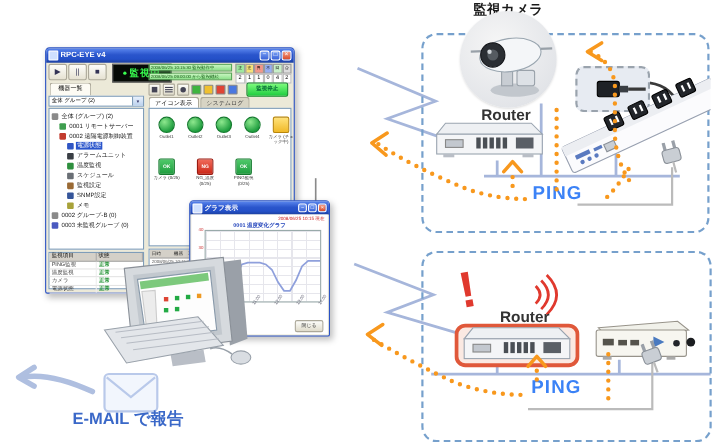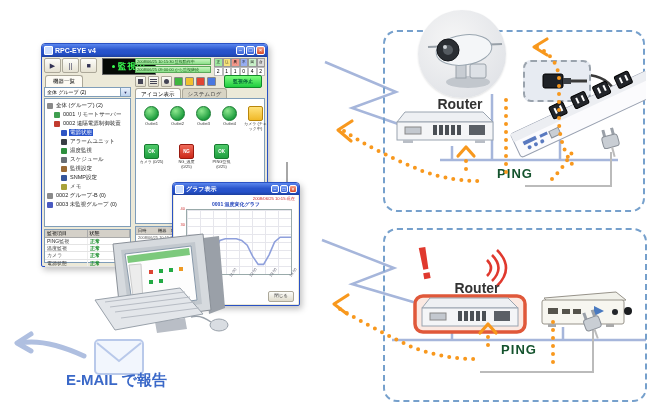--- a/index.html
+++ b/index.html
@@ -5,21 +5,21 @@
   html,body{margin:0;padding:0}
   body{width:650px;height:406px;position:relative;background:#fff;
        font-family:"Liberation Sans",sans-serif;overflow:hidden}
   .abs{position:absolute}
 
   
   .dbox{position:absolute;border:2px dashed #76A0CC;border-radius:14px;background:transparent}
   .dlabel{position:absolute;font-weight:bold;color:#1a1a1a;text-align:center;white-space:nowrap}
   .cam-circle{position:absolute;border-radius:50%;background:radial-gradient(circle at 40% 35%,#f6f6f6,#e2e4e8 75%,#d2d5da);box-shadow:0 1px 2px rgba(0,0,0,.12)}
   .temp-box{position:absolute;border:2px dashed #9aa3ad;border-radius:8px;background:#e7ebf2}
-  .ping{position:absolute;color:#14532d;font-weight:bold;font-size:13px;letter-spacing:1px;text-align:center}
+  .ping{position:absolute;color:#3b82f6;font-weight:bold;font-size:17px;letter-spacing:1px;}
   .alert-mark{position:absolute;color:#E0392E;font-weight:bold;font-size:46px;transform:rotate(-10deg);line-height:1}
 
   
   .win{position:absolute;background:#ece9d8;border:1px solid #2a52c4;border-radius:4px 4px 2px 2px;box-shadow:2px 3px 6px rgba(0,0,0,.25)}
   .tbar{height:13px;background:linear-gradient(#5a86ee,#2a55cc 45%,#2450c8 75%,#1c3f9e);border-radius:3px 3px 0 0;display:flex;align-items:center;padding:0 2px;gap:2px}
   .ticon{width:7px;height:7px;background:#cfe0ff;border:1px solid #fff;border-radius:1px;flex:none}
   .ttl{color:#fff;font-size:7px;font-weight:bold;flex:1;white-space:nowrap;overflow:hidden}
   .wbtns{display:flex;gap:1px}
   .wbtn{width:9px;height:9px;border-radius:2px;border:1px solid #fff;background:linear-gradient(#7aa0f4,#3a63d8);color:#fff;font-size:6px;line-height:7px;text-align:center;box-sizing:border-box}
   .wbtn:last-child{background:linear-gradient(#f4a088,#d84a28)}
@@ -104,20 +104,21 @@
     </g>
     <g fill="none" stroke-width="2" stroke="#BBBBBB">
       <path d="M611,152 V186 H525"></path>
       <path d="M593,330 V372 H480"></path>
     </g>
     <path d="M585,75 C602,75 612,84 617,95" fill="none" stroke-width="2.5" stroke="#3A3A3A"></path>
     <line x1="287" y1="162" x2="287" y2="184" stroke="#8a8a8a" stroke-width="1.5"></line>
   </svg>
 
   <div class="dbox" style="left:383px;top:30px;width:258px;height:178px">
+    <div class="dlabel" style="left:25px;top:-31px;width:104px;font-size:12.5px">監視カメラ</div>
 
     <div class="cam-circle" style="left:33px;top:-22px;width:88px;height:88px">
       <svg width="88" height="88" viewBox="0 0 88 88">
         <ellipse cx="50" cy="72" rx="22" ry="6" fill="#c2c7cd"></ellipse>
         <rect x="38" y="50" width="10" height="18" fill="#c8cdd3" stroke="#9aa2aa"></rect>
         <rect x="52" y="54" width="16" height="14" rx="2" fill="#dde1e6" stroke="#9aa2aa"></rect>
         <line x1="10" y1="37" x2="84" y2="34" stroke="#98a0a8" stroke-width="2"></line>
         <ellipse cx="46" cy="40" rx="28" ry="15" fill="#f4f6f8" stroke="#9aa6b0" transform="rotate(-8 46 40)"></ellipse>
         <circle cx="30" cy="40" r="11" fill="#2a2e33" stroke="#14161a"></circle>
         <circle cx="30" cy="40" r="5" fill="#555b61"></circle>

